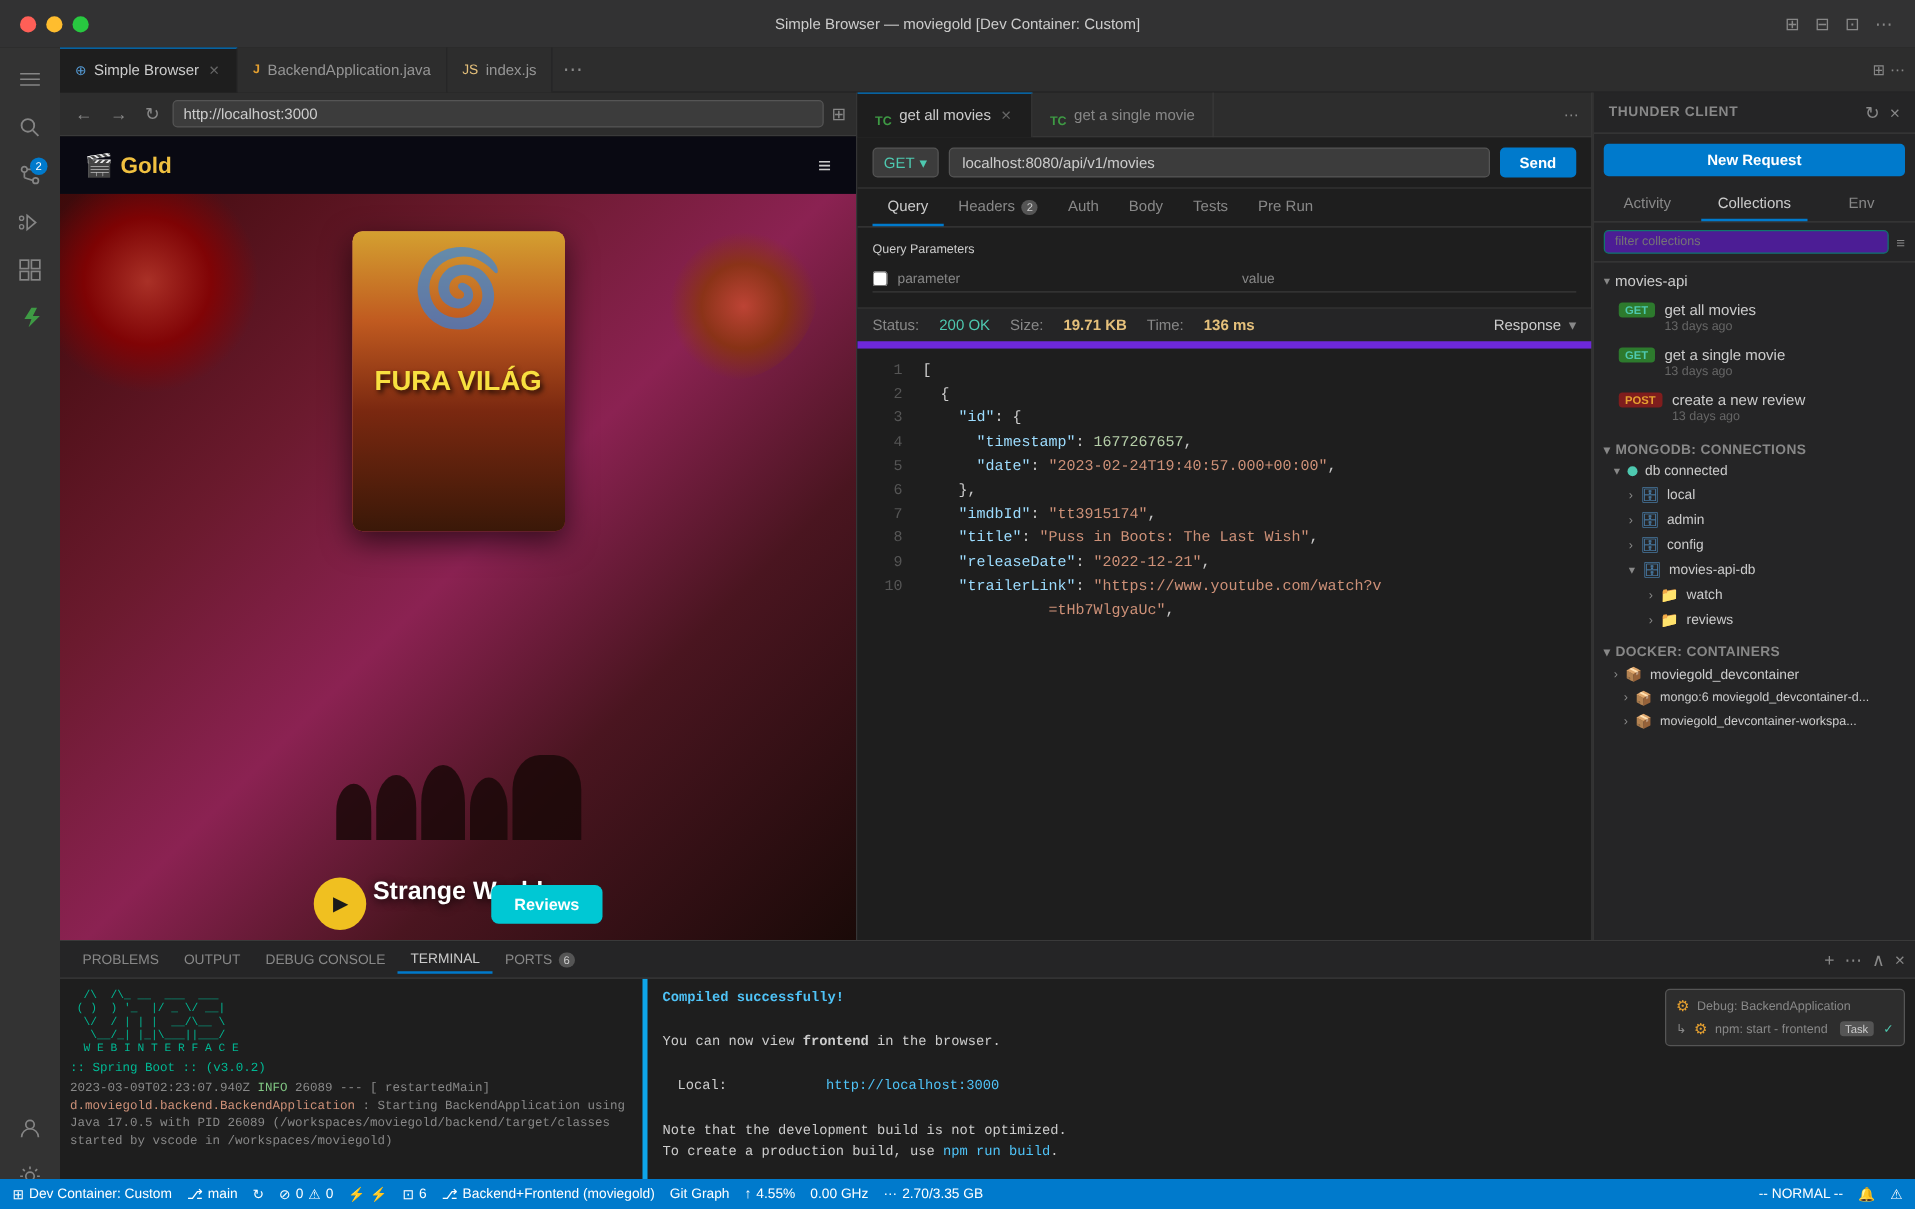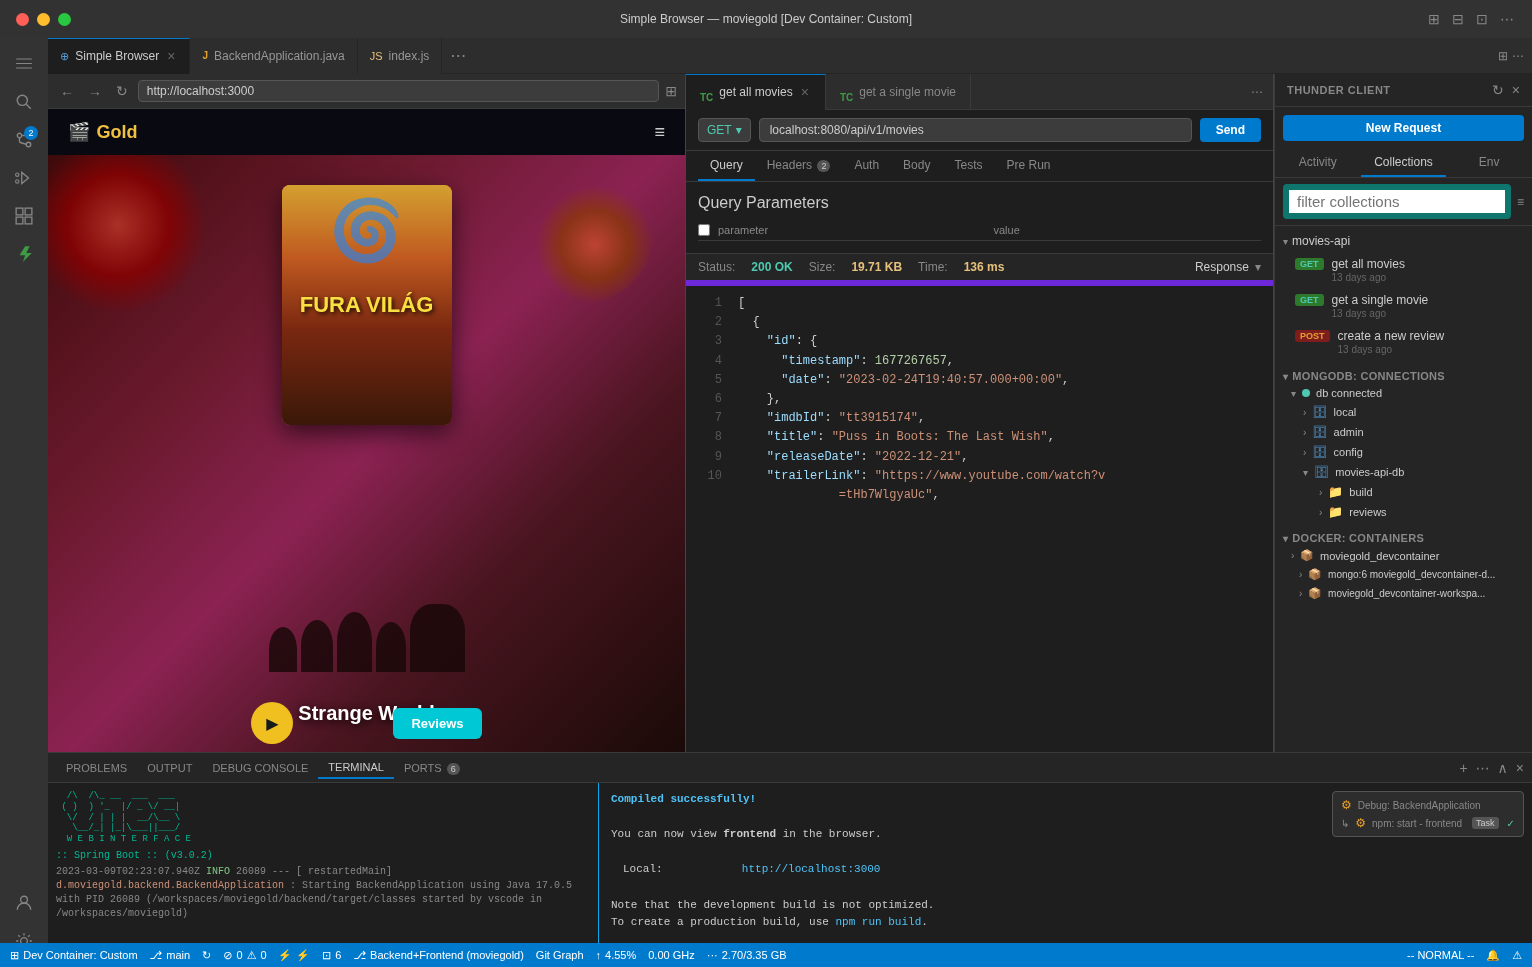--- a/index.html
+++ b/index.html
@@ -477,21 +477,21 @@
       padding: 1px 4px;
       border-radius: 8px;
       margin-left: 2px;
     }
 
     .query-section {
       padding: 12px;
       flex-shrink: 0;
     }
     .query-title {
-      font-size: 16px;
+      font-size: 10px;
       color: #cccccc;
       margin-bottom: 8px;
     }
     .query-header-row {
       display: flex;
       align-items: center;
       gap: 8px;
       padding: 4px 0;
       border-bottom: 1px solid #3a3a3a;
     }
@@ -507,21 +507,21 @@
     }
     .response-status-bar {
       display: flex;
       align-items: center;
       padding: 6px 12px;
       gap: 16px;
       border-bottom: 6px solid #6d28d9;
       background: #252526;
       flex-shrink: 0;
     }
-    .status-ok { color: #4ec9b0; font-size: 12px; font-weight: bold; }
+    .status-ok { color: #4ec9b0; font-size: 12px; }
     .status-label { color: #888; font-size: 12px; }
     .status-value { color: #e5c07b; font-size: 12px; font-weight: 600; }
     .response-tab {
       padding: 5px 10px;
       color: #888;
       cursor: pointer;
       font-size: 11px;
     }
     .json-viewer {
       flex: 1;
@@ -609,25 +609,25 @@
 
     .filter-bar {
       display: flex;
       align-items: center;
       padding: 6px 8px;
       gap: 6px;
       border-bottom: 1px solid #3a3a3a;
     }
     .filter-input {
       flex: 1;
-      background: #ffffff;
-      border: 6px solid #0f766e;
+      background: #4c1d95;
+      border: 1px solid #0f766e;
       border-radius: 4px;
       color: #888;
-      font-size: 15px;
+      font-size: 10px;
       padding: 3px 8px;
       outline: none;
     }
     .filter-icon { color: #888; font-size: 12px; cursor: pointer; }
 
     .collections-list {
       flex: 1;
       overflow-y: auto;
       padding: 4px 0;
     }
@@ -742,22 +742,22 @@
     }
 
     .panel-content {
       flex: 1;
       display: flex;
       overflow: hidden;
     }
 
     
     .terminal-left {
-      width: 551px;
-      border-right: 1px solid #0ea5e9;
+      width: 470px;
+      border-right: 4px solid #0ea5e9;
       display: flex;
       flex-direction: column;
       overflow: hidden;
       padding: 8px;
       font-family: 'Courier New', monospace;
       font-size: 11px;
     }
     .spring-art { color: #00b894; line-height: 1.2; white-space: pre; font-size: 9px; }
     .spring-version { color: #00b894; font-size: 10px; margin-top: 2px; }
     .log-line { color: #888; font-size: 10px; margin-top: 4px; line-height: 1.4; }
@@ -1189,21 +1189,21 @@
                 <span>config</span>
               </div>
               <div class="db-item" style="padding-left:28px;">
                 <span class="chevron">▾</span>
                 <span class="db-icon">🗄</span>
                 <span>movies-api-db</span>
               </div>
               <div class="db-item" style="padding-left:44px;">
                 <span class="chevron">›</span>
                 <span class="db-folder">📁</span>
-                <span>build</span>
+                <span>watch</span>
               </div>
               <div class="db-item" style="padding-left:44px;">
                 <span class="chevron">›</span>
                 <span class="db-folder">📁</span>
                 <span>reviews</span>
               </div>
             </div>
 
             <div class="docker-section">
               <div class="section-divider">

